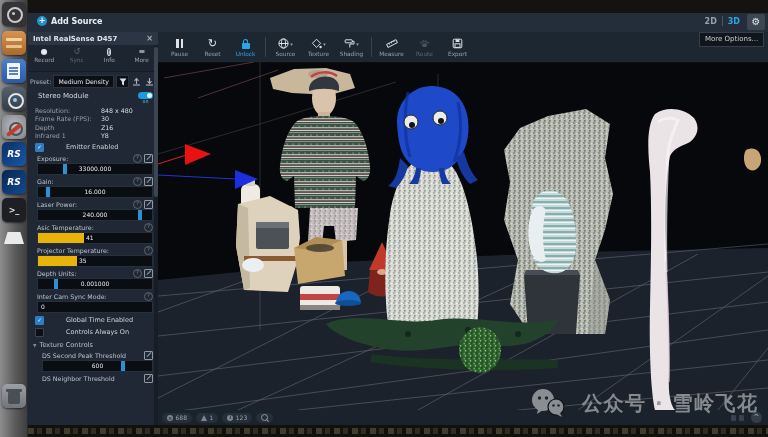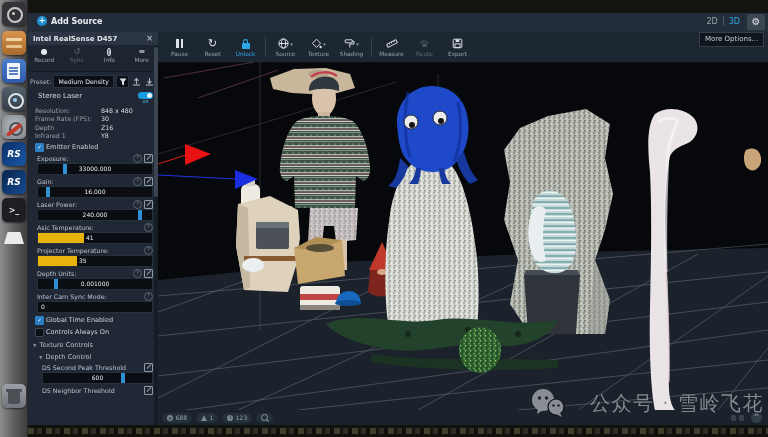--- a/index.html
+++ b/index.html
@@ -42,21 +42,21 @@
   .titlebar{position:absolute;left:28px;top:0;width:740px;height:13px;background:#20252d;
             display:flex;align-items:center;border-bottom:1px solid #0d1116;}
   .win-dots{display:flex;gap:3px;margin:0 6px 0 5px;}
   .win-dots span{width:5px;height:5px;border-radius:50%;background:#8f9398;display:block;}
   .title-text{font-size:7.5px;font-weight:bold;color:#ced4da;letter-spacing:.2px;}
   .app-header{position:absolute;left:28px;top:13px;width:740px;height:19px;background:#242e3a;}
   .add-source{position:absolute;left:9px;top:3px;display:flex;align-items:center;gap:4px;cursor:pointer;}
   .add-icon{width:10px;height:10px;border-radius:50%;background:#1f8fd0;color:#fff;font-size:8px;
             line-height:10px;text-align:center;font-weight:bold;}
   .add-label{font-size:8px;font-weight:bold;color:#e9eef3;}
-  .view-toggle{position:absolute;right:28px;top:3px;font-size:8px;font-weight:normal;display:flex;gap:5px;align-items:center;}
+  .view-toggle{position:absolute;right:28px;top:3px;font-size:8px;font-weight:bold;display:flex;gap:5px;align-items:center;}
   .v2d{color:#97a1ab;cursor:pointer;}
   .vt-sep{width:1px;height:10px;background:#4a5560;}
   .v3d{color:#2da6e8;cursor:pointer;}
   .gear-btn{position:absolute;right:3px;top:1px;width:18px;height:16px;background:#3d4752;border-radius:2px;
             color:#dbe1e7;font-size:10px;line-height:16px;text-align:center;cursor:pointer;}
   .tooltip{position:absolute;left:699px;top:32px;z-index:9;background:#11161c;border:1px solid #353f4a;
            color:#c6cdd4;font-size:7px;padding:2px 5px 3px;}
 
   
   .panel{position:absolute;left:28px;top:32px;width:130px;height:393px;background:#1f2834;overflow:hidden;z-index:2;}
@@ -81,21 +81,21 @@
   .module-row{display:flex;justify-content:space-between;align-items:flex-start;padding:2px 5px 0 10px;}
   .module-name{font-size:7px;color:#d2d8de;}
   .toggle-wrap{display:flex;flex-direction:column;align-items:center;gap:0;}
   .toggle{width:15px;height:7px;border-radius:4px;background:#1a9be0;position:relative;cursor:pointer;}
   .toggle i{position:absolute;right:1px;top:1px;width:5px;height:5px;border-radius:50%;background:#eaf6fd;}
   .toggle-state{font-size:4.8px;color:#58c7f0;}
   .info-grid{padding:2px 5px 1px 7px;}
   .info-row{display:flex;height:8.5px;align-items:center;}
   .info-row .l{width:66px;font-size:6.3px;color:#97a1ab;}
   .info-row .v{font-size:6.3px;color:#d9dee4;}
-  .chk-row{display:flex;align-items:center;gap:2px;padding:1.5px 4px 1.5px 7px;}
+  .chk-row{display:flex;align-items:center;gap:22px;padding:1.5px 4px 1.5px 7px;}
   .chk{width:7px;height:7px;border-radius:1px;background:#0c1016;border:1px solid #3a4550;flex:none;cursor:pointer;}
   .chk.on{background:#2d7dc2;border-color:#2d7dc2;color:#fff;font-size:5.5px;line-height:7px;text-align:center;}
   .chk-lbl{font-size:6.5px;color:#ccd3d9;}
   .roi-btn{margin-left:1px;background:#39434e;border-radius:2px;padding:1px 4px;font-size:5.8px;color:#d6dce2;cursor:pointer;}
   .section-h{display:flex;align-items:center;gap:3px;padding:3px 4px 1px 5px;font-size:6.6px;color:#b7c1ca;}
   .section-h .caret{font-size:4.5px;color:#7f8a94;}
   .ind1{padding-left:11px;}
   .slider-block{padding:1px 5px 1px 9px;}
   .slider-block.deep{padding-left:14px;}
   .sl-head{display:flex;align-items:center;gap:2px;height:8px;}
@@ -143,22 +143,22 @@
           border-bottom:6px solid #7b8690;}
   .b-info{width:6px;height:6px;border-radius:50%;background:#7b8690;color:#1a222b;font-size:4.5px;line-height:6px;
           text-align:center;font-weight:bold;font-style:italic;}
   .b-search{width:5px;height:5px;border:1.2px solid #8period;border:1.2px solid #8f99a3;border-radius:50%;position:relative;}
   .b-search:after{content:"";position:absolute;left:4px;top:4.5px;width:3px;height:1.2px;background:#8f99a3;transform:rotate(45deg);}
   .mini-ind{position:absolute;right:24px;bottom:4px;display:flex;gap:3px;align-items:center;}
   .mini-ind i{width:5px;height:6px;background:#39424c;display:block;border-radius:1px;}
   .up-btn{position:absolute;right:6px;bottom:2px;width:11px;height:11px;border-radius:50%;background:#333e49;
           color:#b7c3ce;font-size:7px;line-height:10px;text-align:center;cursor:pointer;}
 
-  .watermark{position:absolute;left:530px;top:388px;z-index:5;display:flex;align-items:center;gap:24px;
-             color:#8e9398;font-size:20px;font-weight:normal;letter-spacing:1.5px;opacity:.92;}
+  .watermark{position:absolute;left:530px;top:388px;z-index:5;display:flex;align-items:center;gap:16px;
+             color:#8e9398;font-size:20px;font-weight:bold;letter-spacing:1.5px;opacity:.92;}
 
   
   .desktop-strip{position:absolute;left:28px;top:425px;width:740px;height:12px;background:#12110d;}
   .desktop-strip i{position:absolute;left:0;right:0;top:3px;height:6px;
      background:repeating-linear-gradient(90deg,#45422f 0 6px,#161510 6px 9px,#332f24 9px 14px,#100f0b 14px 18px);
      opacity:.9;display:block;}
 </style>
 </head>
 <body>
 
@@ -252,21 +252,21 @@
       </span>
       <span class="ghost-btn">
         <svg width="9" height="9" viewBox="0 0 9 9">
             <path d="M4.5 1 V6 M2.5 4.2 L4.5 6.5 L6.5 4.2" stroke="#aab3bc" stroke-width="1.1" fill="none"></path>
             <path d="M1 8 H8" stroke="#aab3bc" stroke-width="1.1"></path>
           </svg>
       </span>
     </div>
 
     <div class="module-row">
-      <span class="module-name">Stereo Laser</span>
+      <span class="module-name">Stereo Module</span>
       <span class="toggle-wrap">
         <span class="toggle">
             <i></i>
           </span>
         <span class="toggle-state">on</span>
       </span>
     </div>
 
     <div class="info-grid">
       <div class="info-row">
@@ -376,24 +376,20 @@
       <span class="chk-lbl">Global Time Enabled</span>
     </div>
     <div class="chk-row">
       <span class="chk"></span>
       <span class="chk-lbl">Controls Always On</span>
     </div>
 
     <div class="section-h">
       <span class="caret">▼</span>
       <span>Texture Controls</span>
-    </div>
-    <div class="section-h ind1">
-      <span class="caret">▼</span>
-      <span>Depth Control</span>
     </div>
 
     <div class="slider-block deep">
       <div class="sl-head">
         <span class="l">DS Second Peak Threshold</span>
         <span class="e-icon"></span>
       </div>
       <div class="slider">
         <span class="handle" style="left: 72%;"></span>
         <span class="val">600</span>

